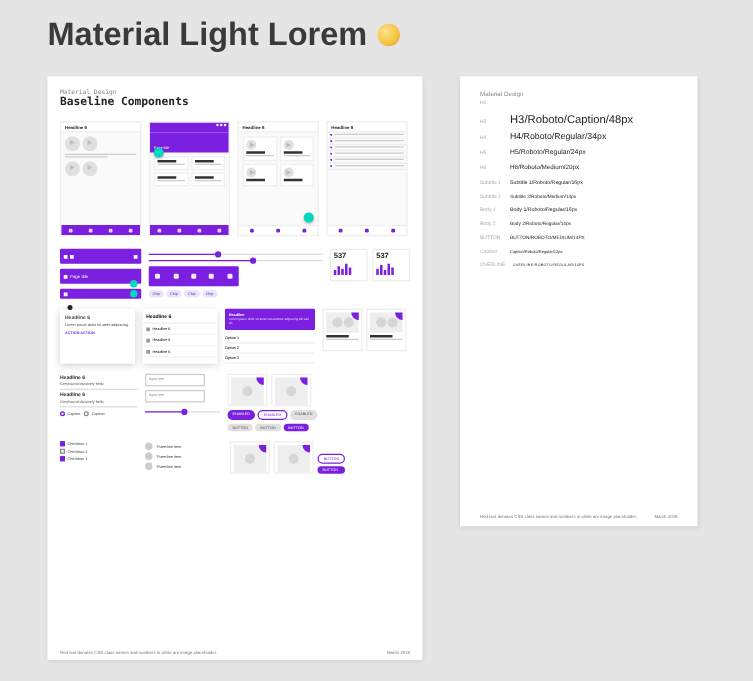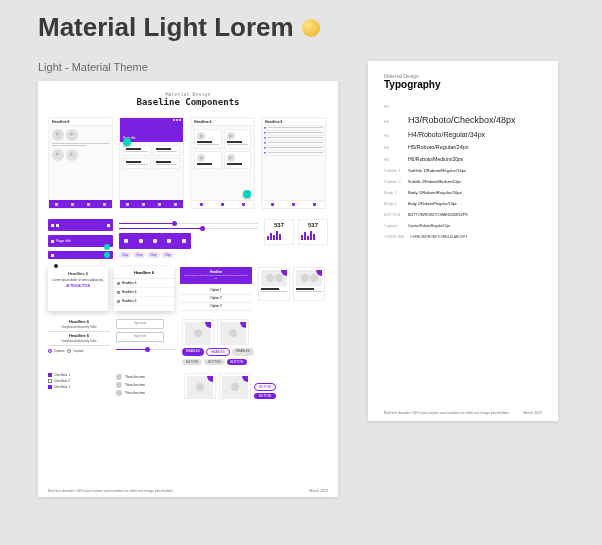--- a/index.html
+++ b/index.html
@@ -26,21 +26,21 @@
     border-radius: 50%;
     background: radial-gradient(circle at 35% 35%, #ffe28a 0%, #f5c242 60%, #d6a02a 100%);
   }
   .panels { display: flex; gap: 30px; align-items: flex-start; }
   .panel-label { font-size: 11px; color: #6a6a6a; margin-bottom: 8px; }
   .panel {
     background: #fff;
     box-shadow: 0 1px 4px rgba(0,0,0,0.12);
     position: relative;
   }
-  .panel-left { width: 300px; height: 416px; padding: 10px; text-align: center; }
+  .panel-left { width: 300px; height: 467px; padding: 10px; }
   .panel-right { width: 190px; height: 360px; padding: 12px 16px; }
 
   .section-eyebrow { font-size: 5px; color: #888; font-family: monospace; }
   .section-title { font-family: monospace; font-size: 9px; font-weight: 700; color: #222; margin-bottom: 10px; }
 
   
   .mock-row { display: flex; gap: 6px; margin-bottom: 10px; }
   .mock-device {
     width: 65px; height: 92px;
     background: #fafafa;
@@ -153,21 +153,20 @@
 <body>
 
 <h1 class="page-title">
   <span>Material Light Lorem</span>
   <span class="moon"></span>
 </h1>
 
 <div class="panels">
 
   <div>
-    <div class="panel-label">Light - Material Theme</div>
     <div class="panel panel-left">
       <div class="section-eyebrow">Material Design</div>
       <div class="section-title">Baseline Components</div>
 
       <div class="mock-row">
         <div class="mock-device">
           <div class="md-appbar white">
               <div class="md-title dark">Headline 6</div>
             </div>
           <div class="md-body">
@@ -531,28 +530,27 @@
       <div class="footer">
         <span>Red text denotes CSS class names and numbers in white are image placeholder.</span>
         <span>March 2019</span>
       </div>
     </div>
   </div>
 
   <div>
     <div class="panel panel-right">
       <div class="typo-eyebrow">Material Design</div>
-      <div class="typo-title">Typography</div>
       <div id="typo-list">
           <div class="typo-row">
             <span class="typo-label">H1</span>
           </div>
           <div class="typo-row">
             <span class="typo-label">H3</span>
-            <span class="typo-sample s48">H3/Roboto/Checkbox/48px</span>
+            <span class="typo-sample s48">H3/Roboto/Caption/48px</span>
           </div>
           <div class="typo-row">
             <span class="typo-label">H4</span>
             <span class="typo-sample s34">H4/Roboto/Regular/34px</span>
           </div>
           <div class="typo-row">
             <span class="typo-label">H5</span>
             <span class="typo-sample s24">H5/Roboto/Regular/24px</span>
           </div>
           <div class="typo-row">

